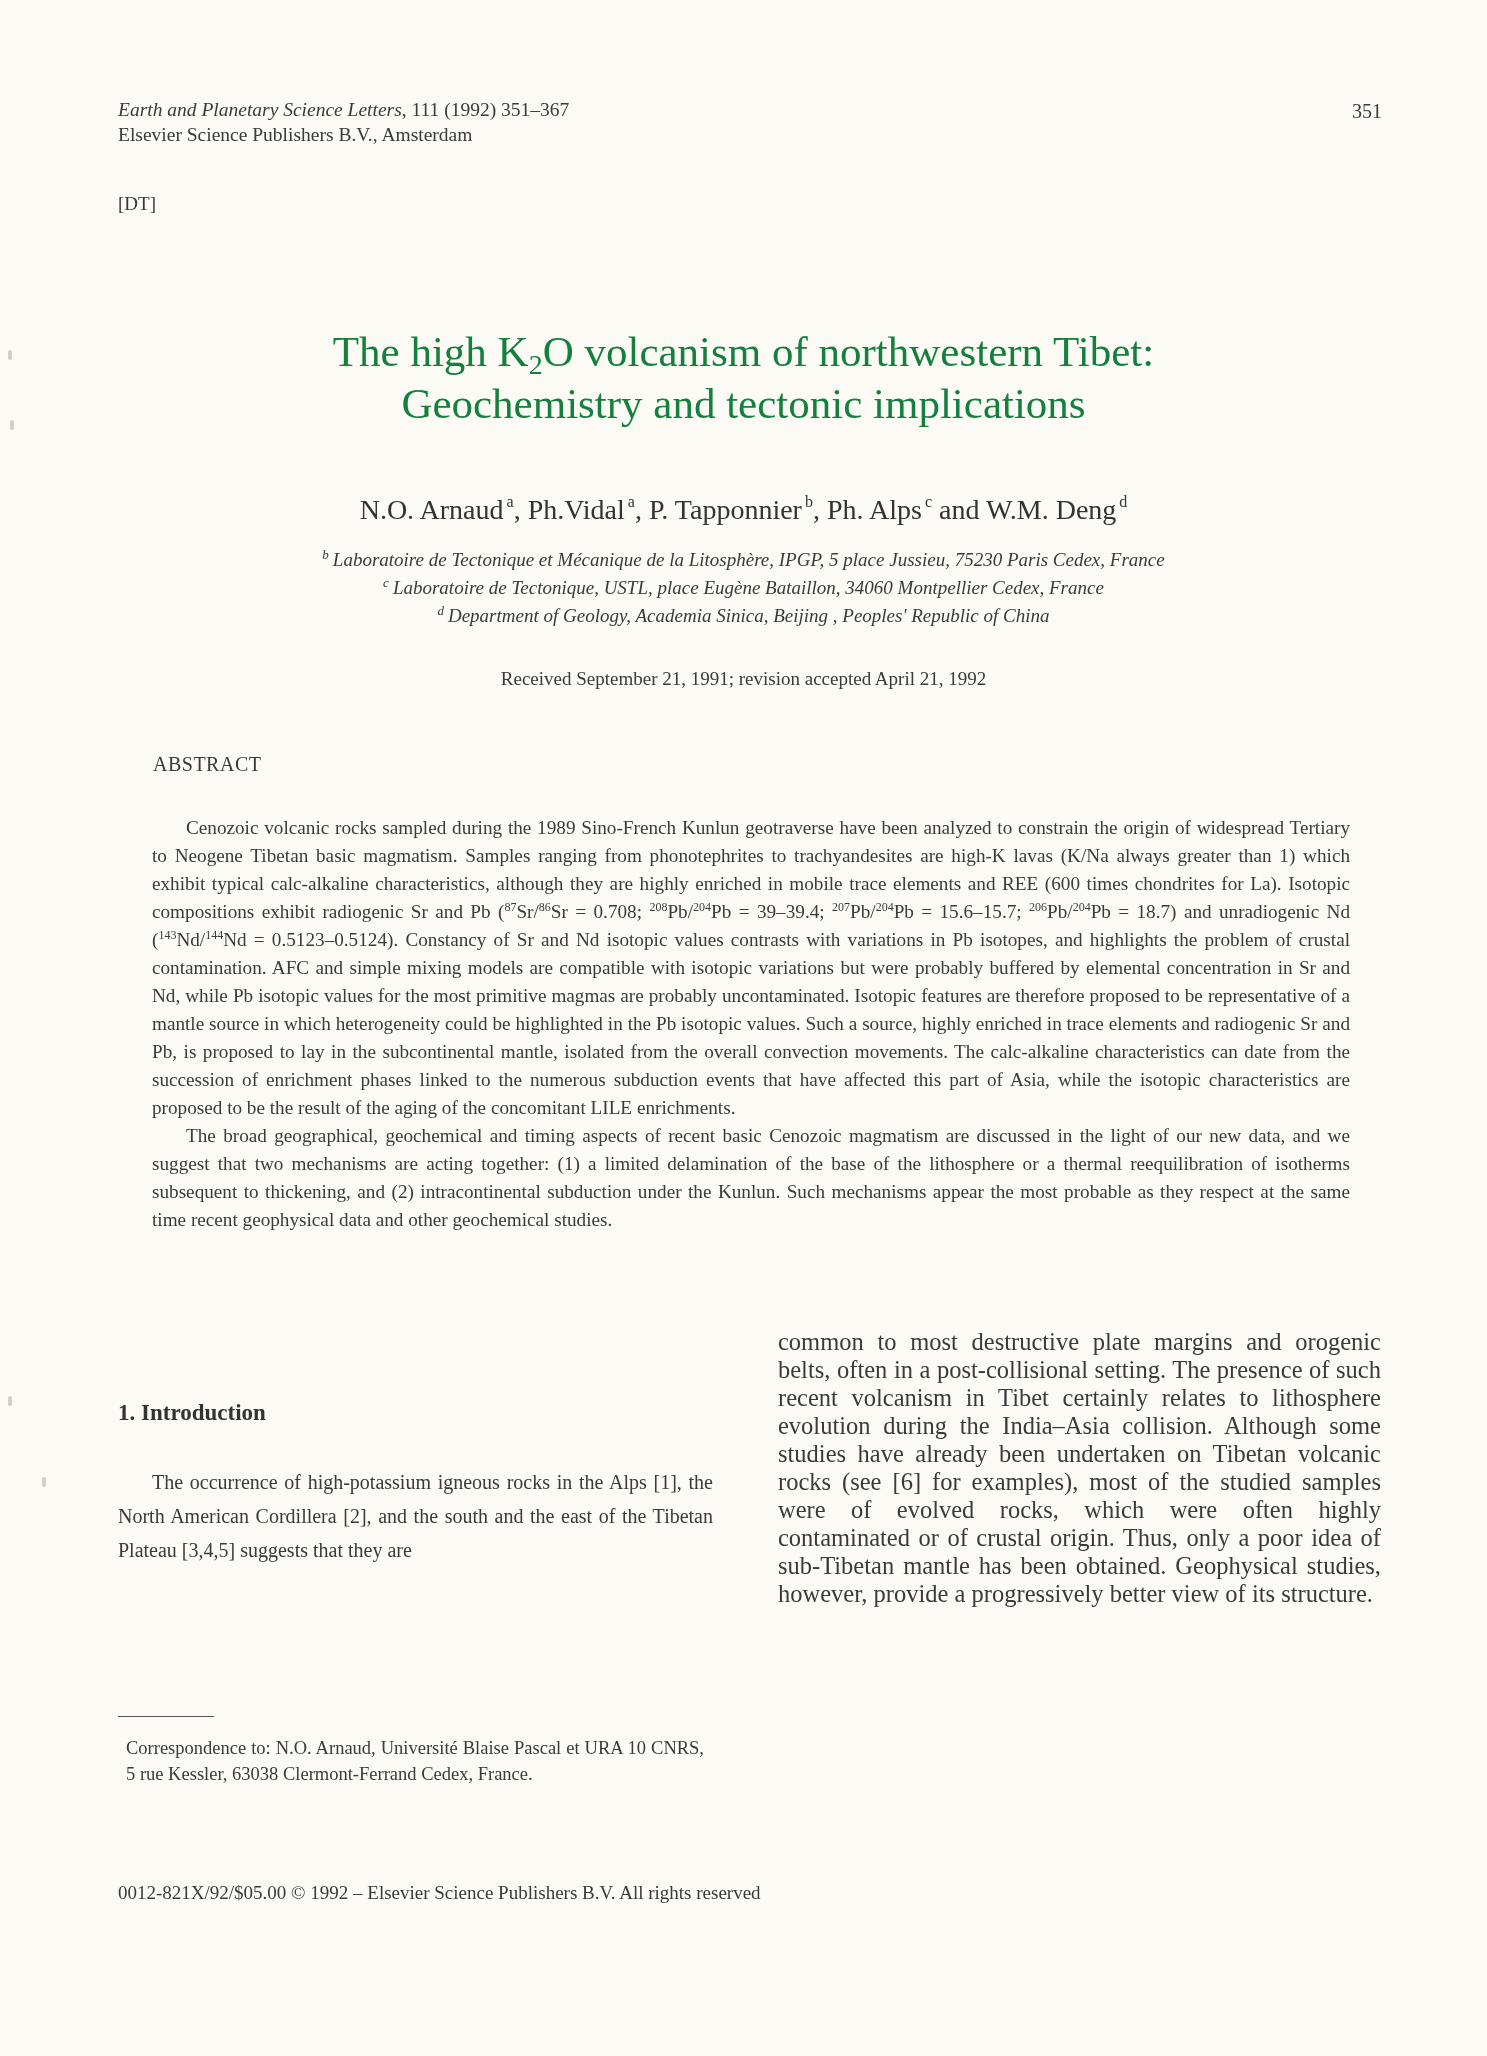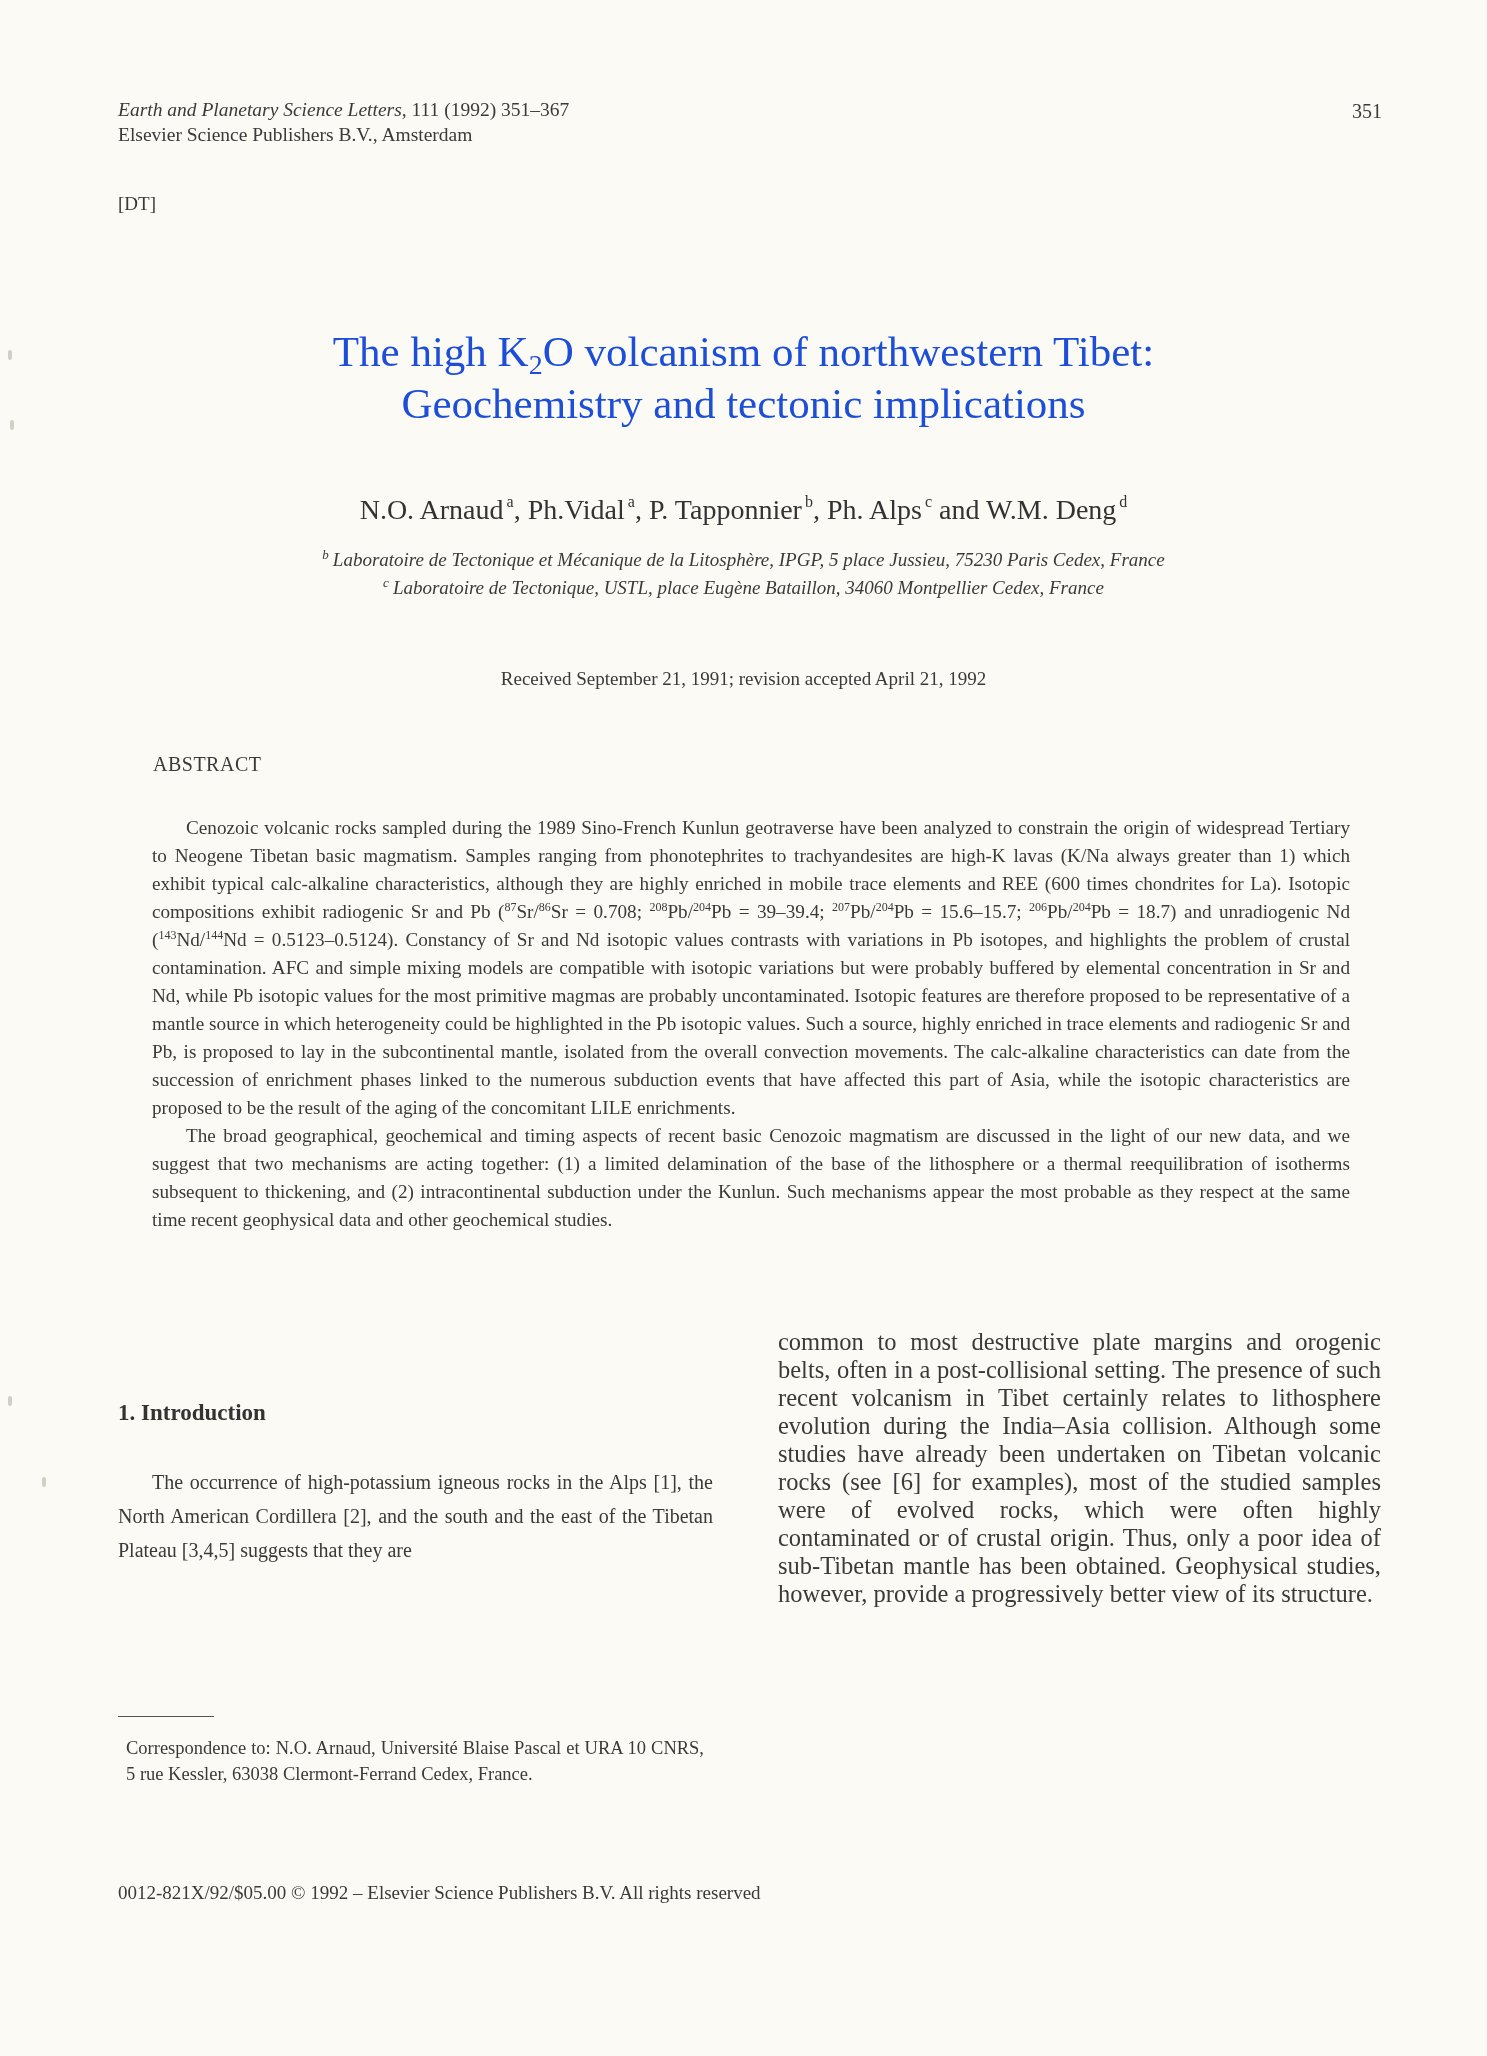--- a/index.html
+++ b/index.html
@@ -11,21 +11,21 @@
     position: relative;
     overflow: hidden;
   }
   .abs { position: absolute; }
   .journal { left: 118px; top: 97px; font-size: 19.5px; line-height: 25px; }
   .journal .it { font-style: italic; }
   .pagenum { left: 1352px; top: 100px; font-size: 20px; }
   .tag { left: 118px; top: 193px; font-size: 19px; }
   .title {
     left: 0; width: 1487px; top: 326px; text-align: center;
-    font-size: 43px; line-height: 52px; color: #1d4ed8;
+    font-size: 43px; line-height: 52px; color: #15803d;
   }
   .title sub { font-size: 28px; vertical-align: -8px; line-height: 0; }
   .authors {
     left: 0; width: 1487px; top: 494px; text-align: center;
     font-size: 28px; color: #333;
   }
   .authors sup { font-size: 16px; vertical-align: 12px; line-height: 0; margin-left: 3px; }
   .affils {
     left: 0; width: 1487px; top: 546px; text-align: center;
     font-style: italic; font-size: 19px; line-height: 28px;
@@ -76,20 +76,21 @@
   <div>Geochemistry and tectonic implications</div>
 </div>
 
 <div class="abs authors">
   <span><span>N.O. Arnaud</span><sup>a</sup><span>, </span></span><span><span>Ph.Vidal</span><sup>a</sup><span>, </span></span><span><span>P. Tapponnier</span><sup>b</sup><span>, </span></span><span><span>Ph. Alps</span><sup>c</sup><span> and </span></span><span><span>W.M. Deng</span><sup>d</sup><span></span></span>
 </div>
 
 <div class="abs affils">
   <div><sup>b</sup><span>Laboratoire de Tectonique et Mécanique de la Litosphère, IPGP, 5 place Jussieu, 75230 Paris Cedex, France</span></div>
   <div><sup>c</sup><span>Laboratoire de Tectonique, USTL, place Eugène Bataillon, 34060 Montpellier Cedex, France</span></div>
+  <div><sup>d</sup><span>Department of Geology, Academia Sinica, Beijing , Peoples' Republic of China</span></div>
 </div>
 
 <div class="abs received">Received September 21, 1991; revision accepted April 21, 1992</div>
 
 <div class="abs abstract-head">ABSTRACT</div>
 <div class="abs abstract">
   <p><span>Cenozoic volcanic rocks sampled during the 1989 Sino-French Kunlun geotraverse have been analyzed to constrain the origin of widespread Tertiary to Neogene Tibetan basic magmatism. Samples ranging from phonotephrites to trachyandesites are high-K lavas (K/Na always greater than 1) which exhibit typical calc-alkaline characteristics, although they are highly enriched in mobile trace elements and REE (600 times chondrites for La). Isotopic compositions exhibit radiogenic Sr and Pb (</span><sup>87</sup><span>Sr/</span><sup>86</sup><span>Sr = 0.708; </span><sup>208</sup><span>Pb/</span><sup>204</sup><span>Pb = 39–39.4; </span><sup>207</sup><span>Pb/</span><sup>204</sup><span>Pb = 15.6–15.7; </span><sup>206</sup><span>Pb/</span><sup>204</sup><span>Pb = 18.7) and unradiogenic Nd (</span><sup>143</sup><span>Nd/</span><sup>144</sup><span>Nd = 0.5123–0.5124). </span><span>Constancy of Sr and Nd isotopic values contrasts with variations in Pb isotopes, and highlights the problem of crustal contamination. AFC and simple mixing models are compatible with isotopic variations but were probably buffered by elemental concentration in Sr and Nd, while Pb isotopic values for the most primitive magmas are probably uncontaminated. Isotopic features are therefore proposed to be representative of a mantle source in which heterogeneity could be highlighted in the Pb isotopic values. Such a source, highly enriched in trace elements and radiogenic Sr and Pb, is proposed to lay in the subcontinental mantle, isolated from the overall convection movements. The calc-alkaline characteristics can date from the succession of enrichment phases linked to the numerous subduction events that have affected this part of Asia, while the isotopic characteristics are proposed to be the result of the aging of the concomitant LILE enrichments.</span></p>
   <p>The broad geographical, geochemical and timing aspects of recent basic Cenozoic magmatism are discussed in the light of our new data, and we suggest that two mechanisms are acting together: (1) a limited delamination of the base of the lithosphere or a thermal reequilibration of isotherms subsequent to thickening, and (2) intracontinental subduction under the Kunlun. Such mechanisms appear the most probable as they respect at the same time recent geophysical data and other geochemical studies.</p>
 </div>
 

